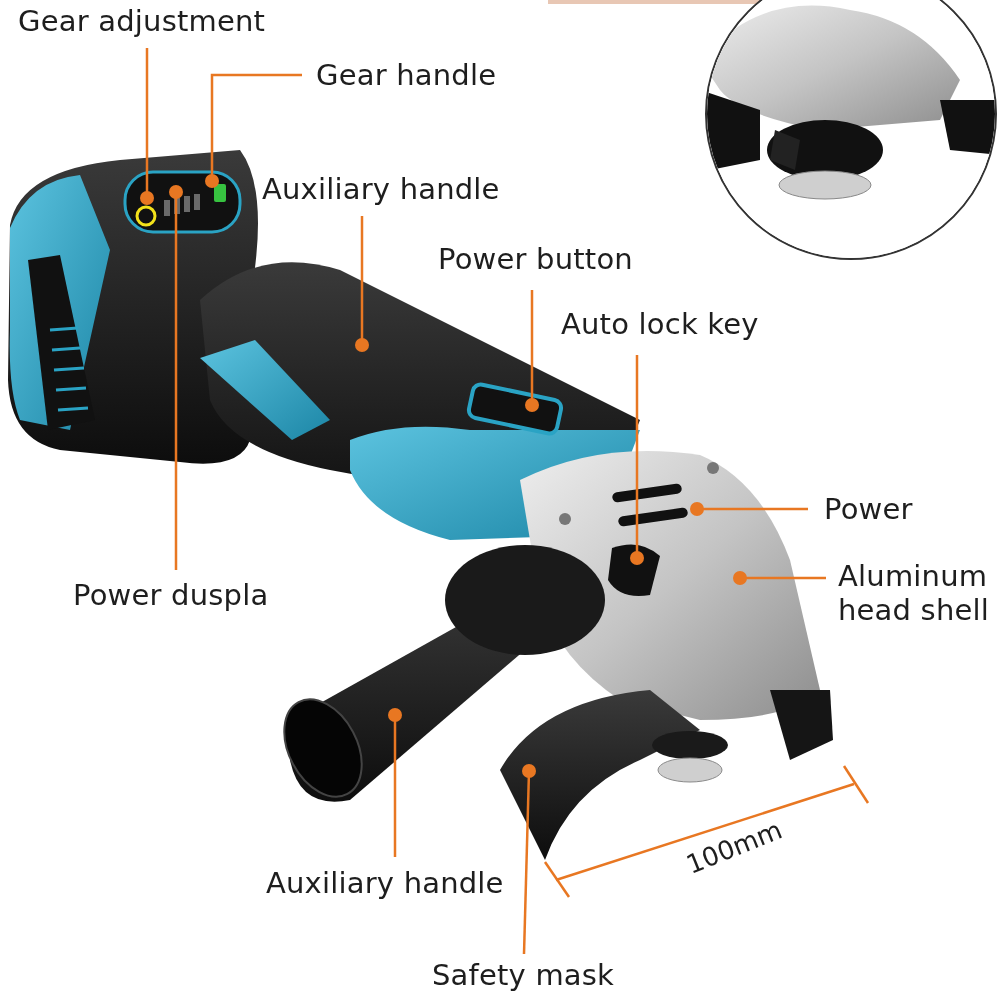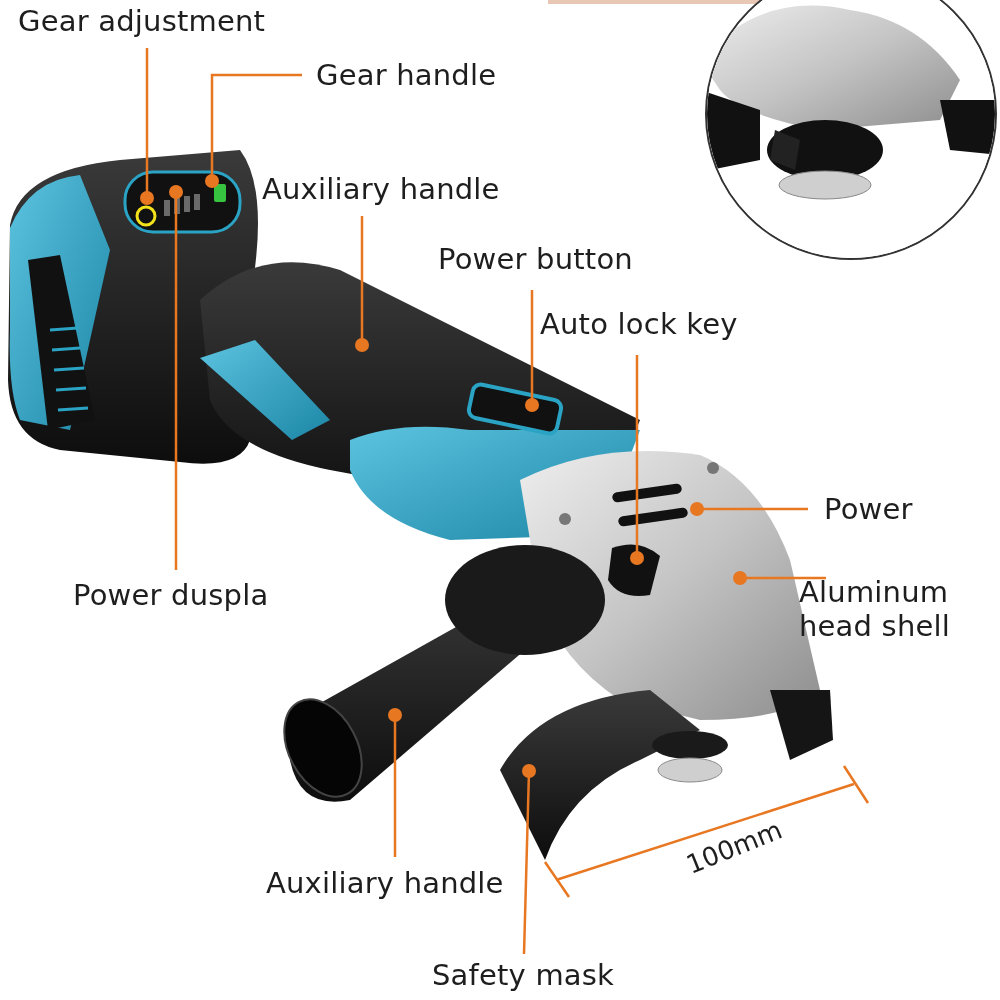--- a/index.html
+++ b/index.html
@@ -131,22 +131,22 @@
         <line x1="545" y1="862" x2="569" y2="897" stroke="#e87722" stroke-width="2.5"></line>
         <line x1="844" y1="766" x2="868" y2="803" stroke="#e87722" stroke-width="2.5"></line>
       </g>
   </svg>
 
   <div id="labels">
       <div class="label" style="left: 18px; top: 4px; white-space: pre;">Gear adjustment</div>
       <div class="label" style="left: 316px; top: 58px; white-space: pre;">Gear handle</div>
       <div class="label" style="left: 262px; top: 172px; white-space: pre;">Auxiliary handle</div>
       <div class="label" style="left: 426px; top: 242px; white-space: pre; margin-left: 12px;">Power button</div>
-      <div class="label" style="left: 540px; top: 307px; white-space: pre;">Auto lock key</div>
+      <div class="label" style="left: 561px; top: 307px; white-space: pre;">Auto lock key</div>
       <div class="label" style="left: 824px; top: 492px; white-space: pre;">Power</div>
-      <div class="label" style="left: 799px; top: 559px; white-space: pre; margin-top: 16px;">Aluminum
+      <div class="label" style="left: 838px; top: 559px; white-space: pre;">Aluminum
 head shell</div>
       <div class="label" style="left: 73px; top: 578px; white-space: pre;">Power duspla</div>
       <div class="label" style="left: 266px; top: 866px; white-space: pre;">Auxiliary handle</div>
       <div class="label" style="left: 432px; top: 958px; white-space: pre; text-align: right;">Safety mask</div>
     </div>
   <div class="dim-text">100mm</div>
 </div>
 
 </body></html>

